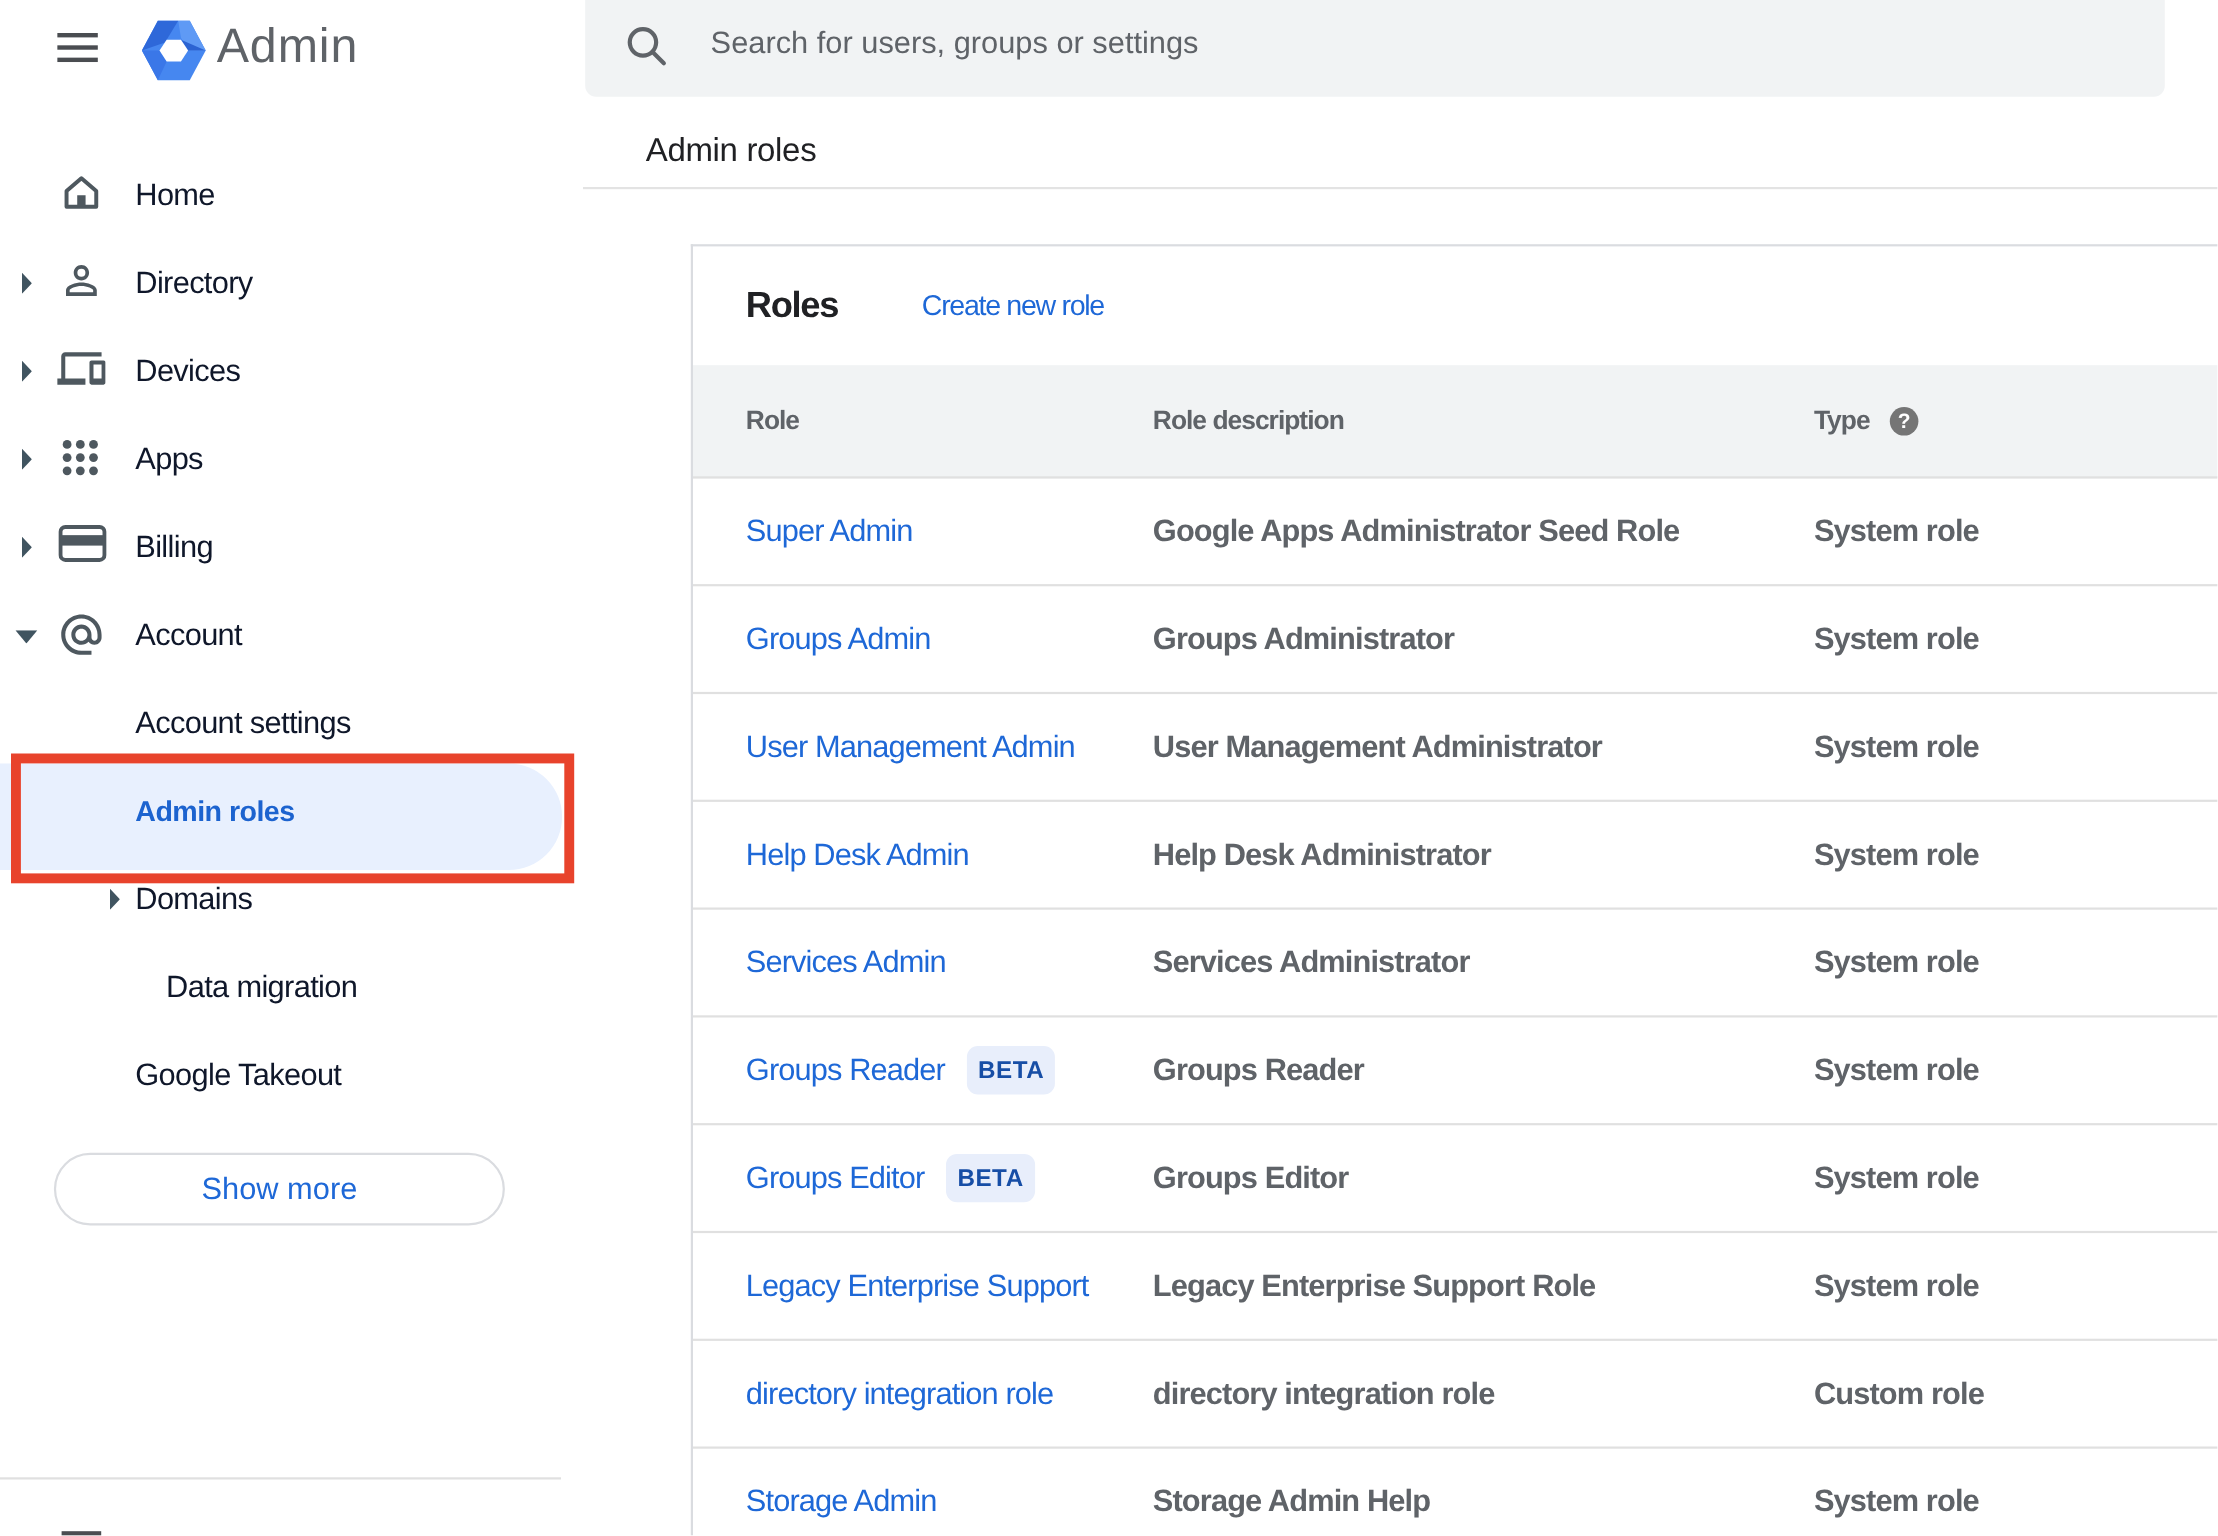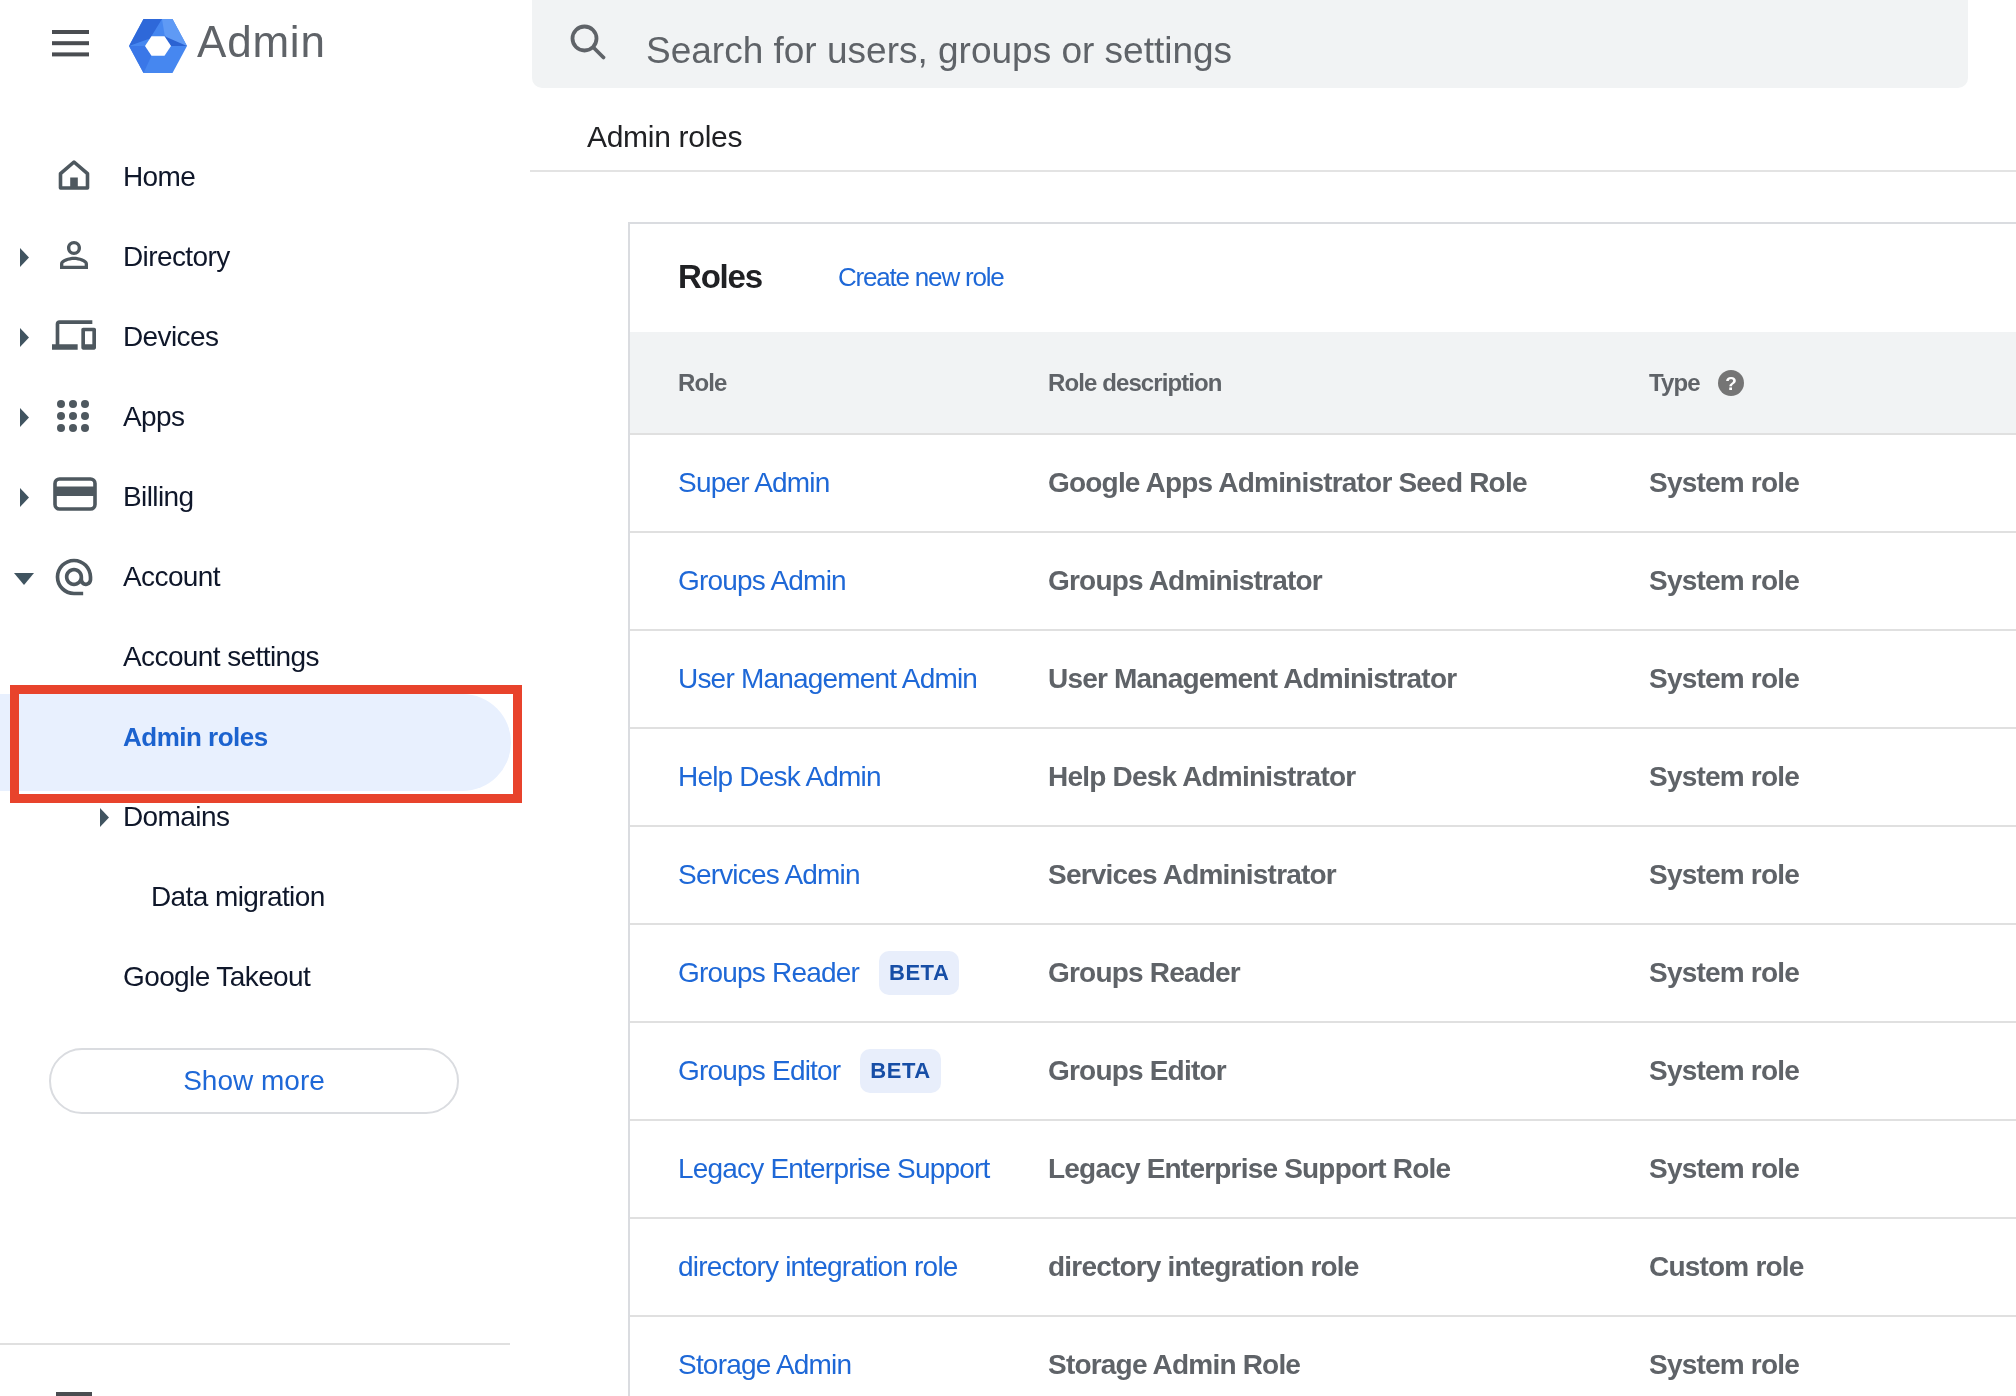--- a/index.html
+++ b/index.html
@@ -29,21 +29,21 @@
     <polygon points="1,30 17,30 23.5,40.5 15.5,59" fill="#3a77e8"></polygon>
     <polygon points="17,30 23.5,19.5 36.5,19.5 43,30 36.5,40.5 23.5,40.5" fill="#ffffff"></polygon>
   </svg>
   <div class="abs" style="left:197px; top:12px; font-size:44px; line-height:60px; color:#5f6368; letter-spacing:0.8px;">Admin</div>
 
   <div class="abs" style="left:532px; top:0; width:1436px; height:88px; background:#f1f3f4; border-radius:0 0 10px 10px;"></div>
   <svg class="abs" style="left:570px; top:24px;" width="38" height="38" viewBox="0 0 38 38">
     <circle cx="14.5" cy="14.5" r="12" fill="none" stroke="#5f6368" stroke-width="3.8"></circle>
     <line x1="23.5" y1="23.5" x2="33.5" y2="33.5" stroke="#5f6368" stroke-width="3.8" stroke-linecap="round"></line>
   </svg>
-  <div class="abs" style="left:646px; top:12px; height:78px; line-height:78px; font-size:37px; color:#5f6368;">Search for users, groups or settings</div>
+  <div class="abs" style="left:646px; top:0; height:78px; line-height:78px; font-size:28px; color:#5f6368;">Search for users, groups or settings</div>
 
   <div class="abs" style="left:587px; top:113px; height:48px; line-height:48px; font-size:30px; color:#202124; letter-spacing:-0.3px;">Admin roles</div>
   <div class="abs" style="left:530px; top:170px; width:1486px; height:2px; background:#e3e3e3;"></div>
 
   <svg class="abs" style="left:56px; top:157px;" width="36" height="36" viewBox="0 0 36 36">
     <path d="M18 5 L31.5 16.7 V31 H4.5 V16.7 Z" fill="none" stroke="#4e585f" stroke-width="3.6" stroke-linejoin="round"></path>
     <rect x="14.2" y="20.5" width="7.6" height="10.5" fill="#4e585f"></rect>
   </svg>
   <div class="abs navtext" style="left:123px; top:157px;">Home</div>
 
@@ -161,16 +161,16 @@
   <div class="abs" style="left:630px; top:1121px; width:1386px; height:98px; border-bottom:2px solid #e0e0e0;"></div>
   <div class="abs rowlink" style="left:678px; top:1145.4px; height:48px; line-height:48px;">Legacy Enterprise Support</div>
   <div class="abs rowdesc" style="left:1048px; top:1145.4px; height:48px; line-height:48px;">Legacy Enterprise Support Role</div>
   <div class="abs rowdesc" style="left:1649px; top:1145.4px; height:48px; line-height:48px;">System role</div>
   <div class="abs" style="left:630px; top:1219px; width:1386px; height:98px; border-bottom:2px solid #e0e0e0;"></div>
   <div class="abs rowlink" style="left:678px; top:1243.4px; height:48px; line-height:48px;">directory integration role</div>
   <div class="abs rowdesc" style="left:1048px; top:1243.4px; height:48px; line-height:48px;">directory integration role</div>
   <div class="abs rowdesc" style="left:1649px; top:1243.4px; height:48px; line-height:48px;">Custom role</div>
   <div class="abs" style="left:630px; top:1317px; width:1386px; height:98px; border-bottom:2px solid #e0e0e0;"></div>
   <div class="abs rowlink" style="left:678px; top:1341.4px; height:48px; line-height:48px;">Storage Admin</div>
-  <div class="abs rowdesc" style="left:1048px; top:1341.4px; height:48px; line-height:48px;">Storage Admin Role</div>
+  <div class="abs rowdesc" style="left:1048px; top:1341.4px; height:48px; line-height:48px;">Storage Admin Help</div>
   <div class="abs rowdesc" style="left:1649px; top:1341.4px; height:48px; line-height:48px;">System role</div>
 
 </div>
 
 </body></html>

